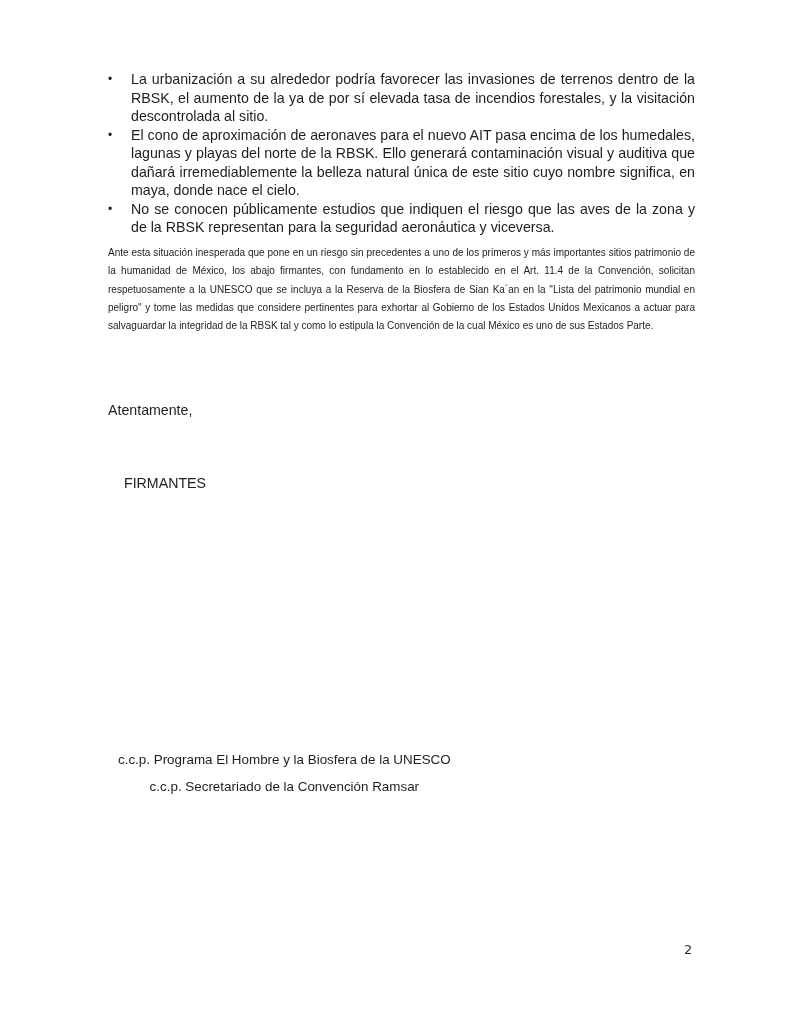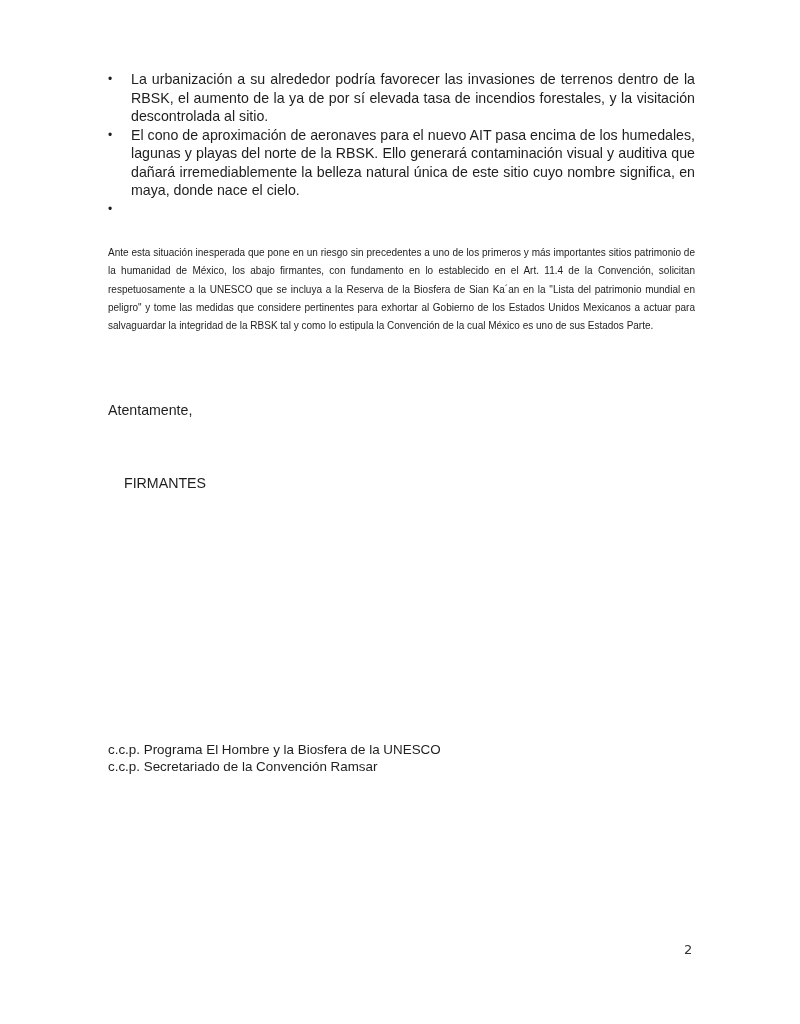--- a/index.html
+++ b/index.html
@@ -74,21 +74,21 @@
     .ccp {
       position: absolute;
       left: 108px;
       top: 741px;
       margin: 0;
       padding: 0;
       list-style: none;
       font-size: 13.4px;
       line-height: 17px;
     }
-    .ccp li { margin: 0; white-space: nowrap; }
+    .ccp li { margin: 10px; white-space: nowrap; text-align: center; }
     .page-number {
       position: absolute;
       left: 684px;
       top: 942px;
       font-family: "DejaVu Sans", sans-serif;
       font-size: 13px;
       color: #333;
     }
   </style>
 </head>
@@ -100,20 +100,21 @@
     <li>
       <span class="bullet">•</span>
       <span>La urbanización a su alrededor podría favorecer las invasiones de terrenos dentro de la RBSK, el aumento de la ya de por sí elevada tasa de incendios forestales, y la visitación descontrolada al sitio.</span>
     </li>
     <li>
       <span class="bullet">•</span>
       <span>El cono de aproximación de aeronaves para el nuevo AIT pasa encima de los humedales, lagunas y playas del norte de la RBSK. Ello generará contaminación visual y auditiva que dañará irremediablemente la belleza natural única de este sitio cuyo nombre significa, en maya, donde nace el cielo.</span>
     </li>
     <li>
       <span class="bullet">•</span>
+      <span>No se conocen públicamente estudios que indiquen el riesgo que las aves de la zona y de la RBSK representan para la seguridad aeronáutica y viceversa.</span>
     </li>
   </ul>
 
   <p class="body-para">Ante esta situación inesperada que pone en un riesgo sin precedentes a uno de los primeros y más importantes sitios patrimonio de la humanidad de México, los abajo firmantes, con fundamento en lo establecido en el Art. 11.4 de la Convención, solicitan respetuosamente a la UNESCO que se incluya a la Reserva de la Biosfera de Sian Ka´an en la "Lista del patrimonio mundial en peligro" y tome las medidas que considere pertinentes para exhortar al Gobierno de los Estados Unidos Mexicanos a actuar para salvaguardar la integridad de la RBSK tal y como lo estipula la Convención de la cual México es uno de sus Estados Parte.</p>
 
   <p class="closing">Atentamente,</p>
 
   <p class="signers">FIRMANTES</p>
 
   <ul class="ccp">

